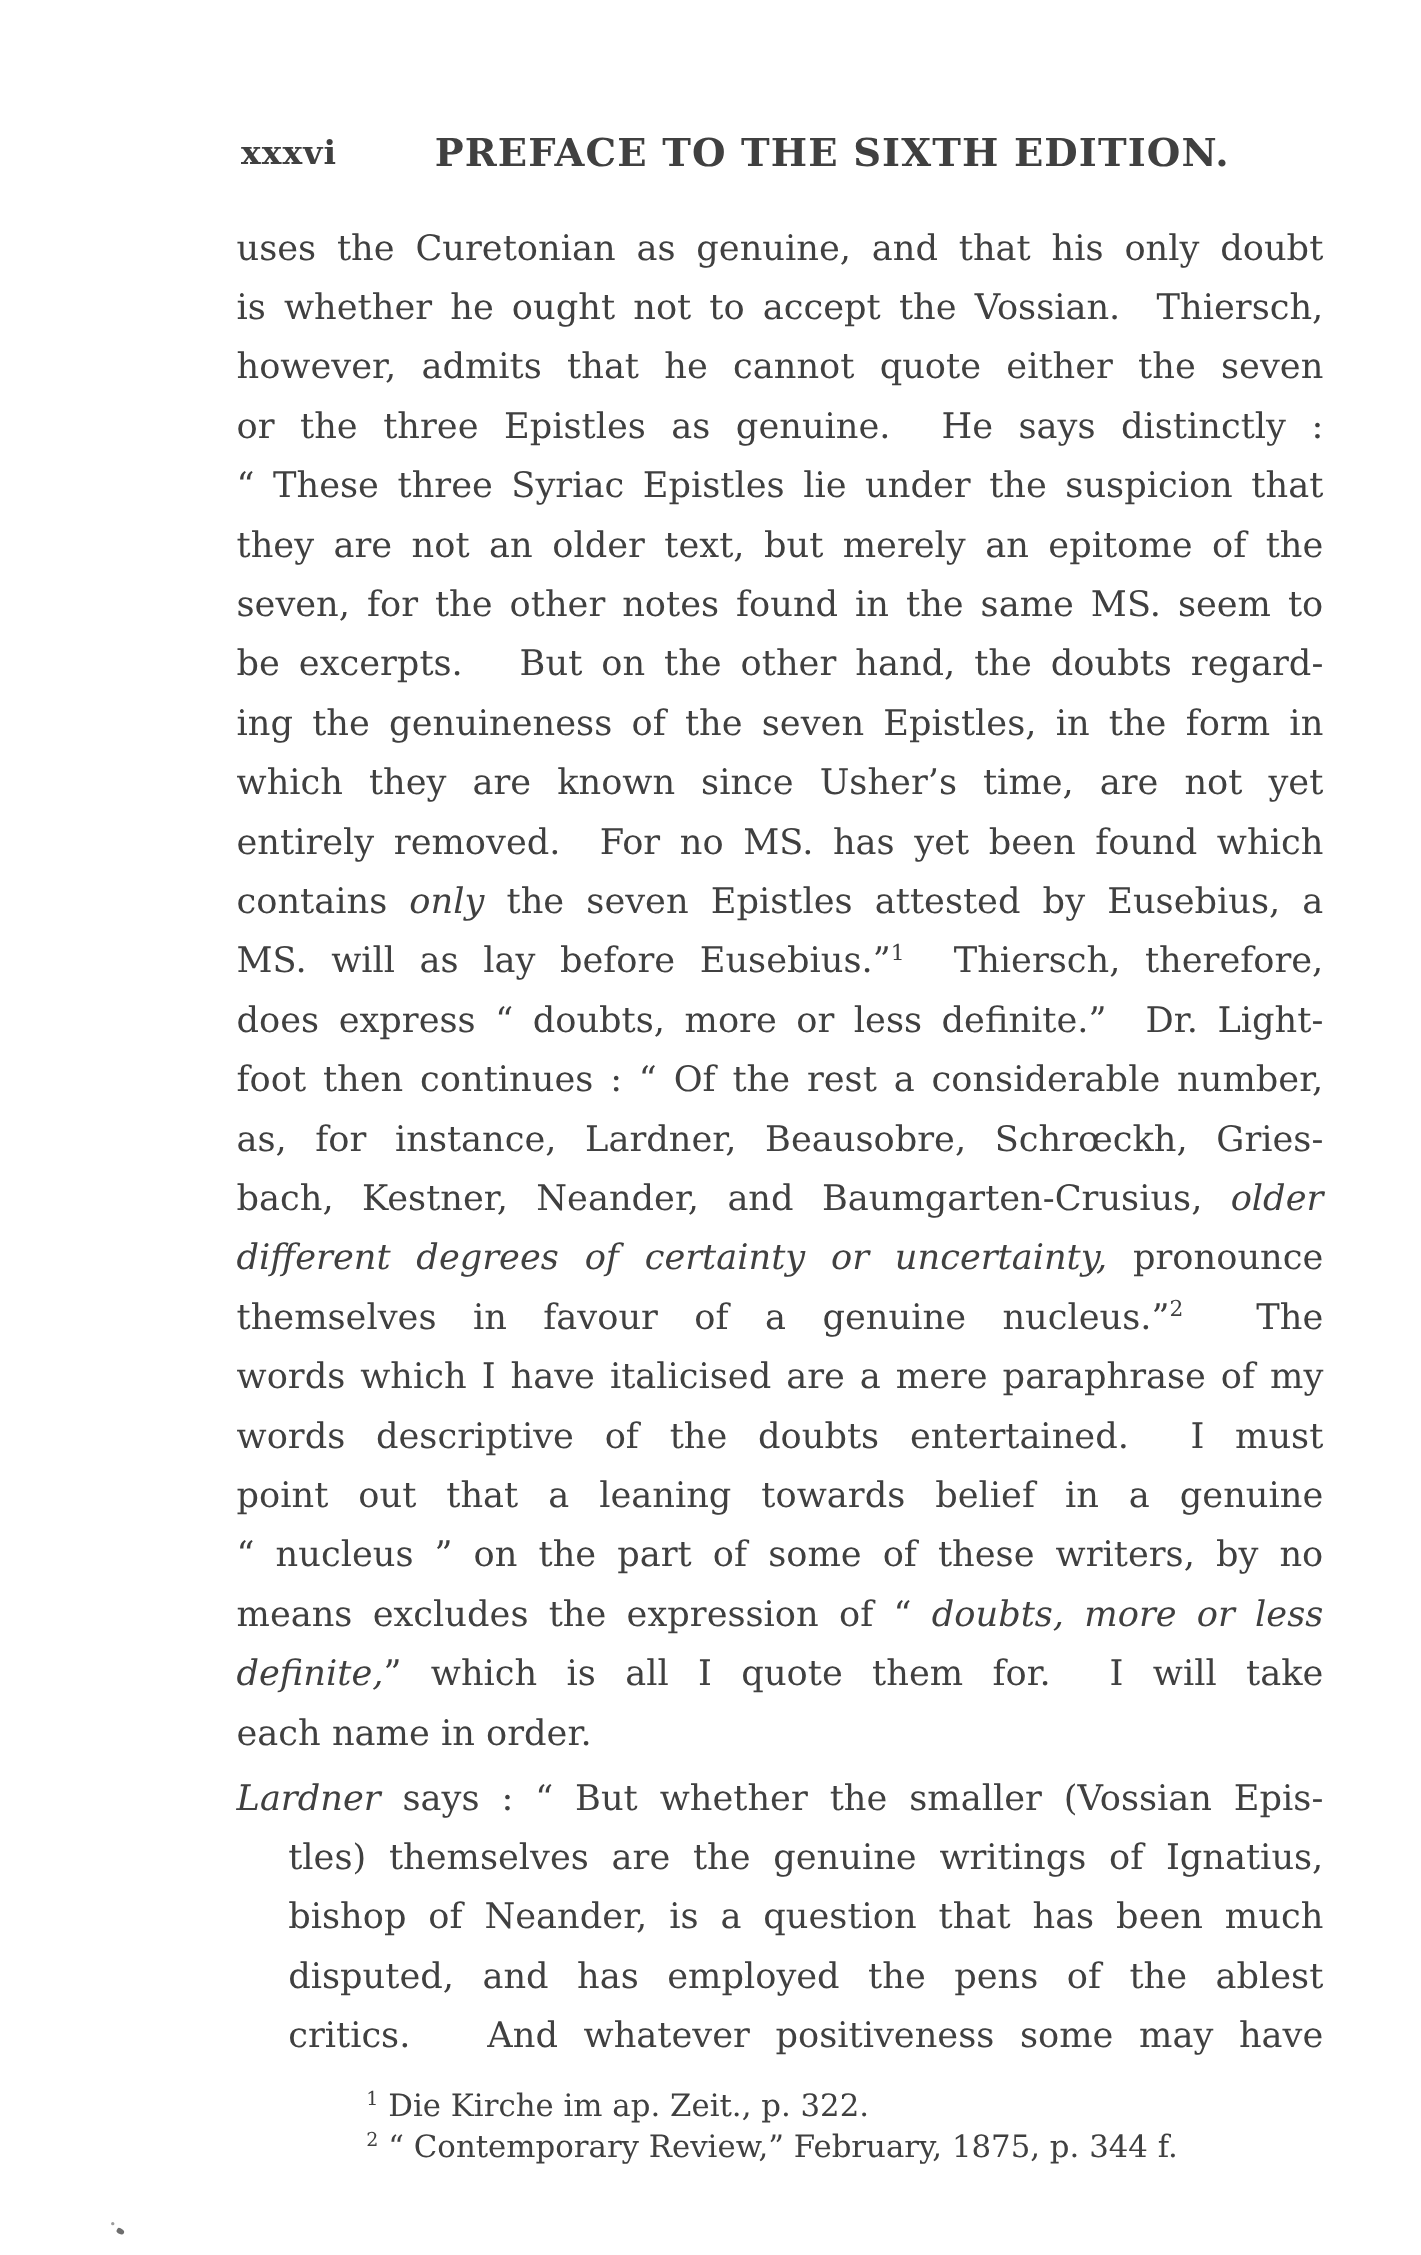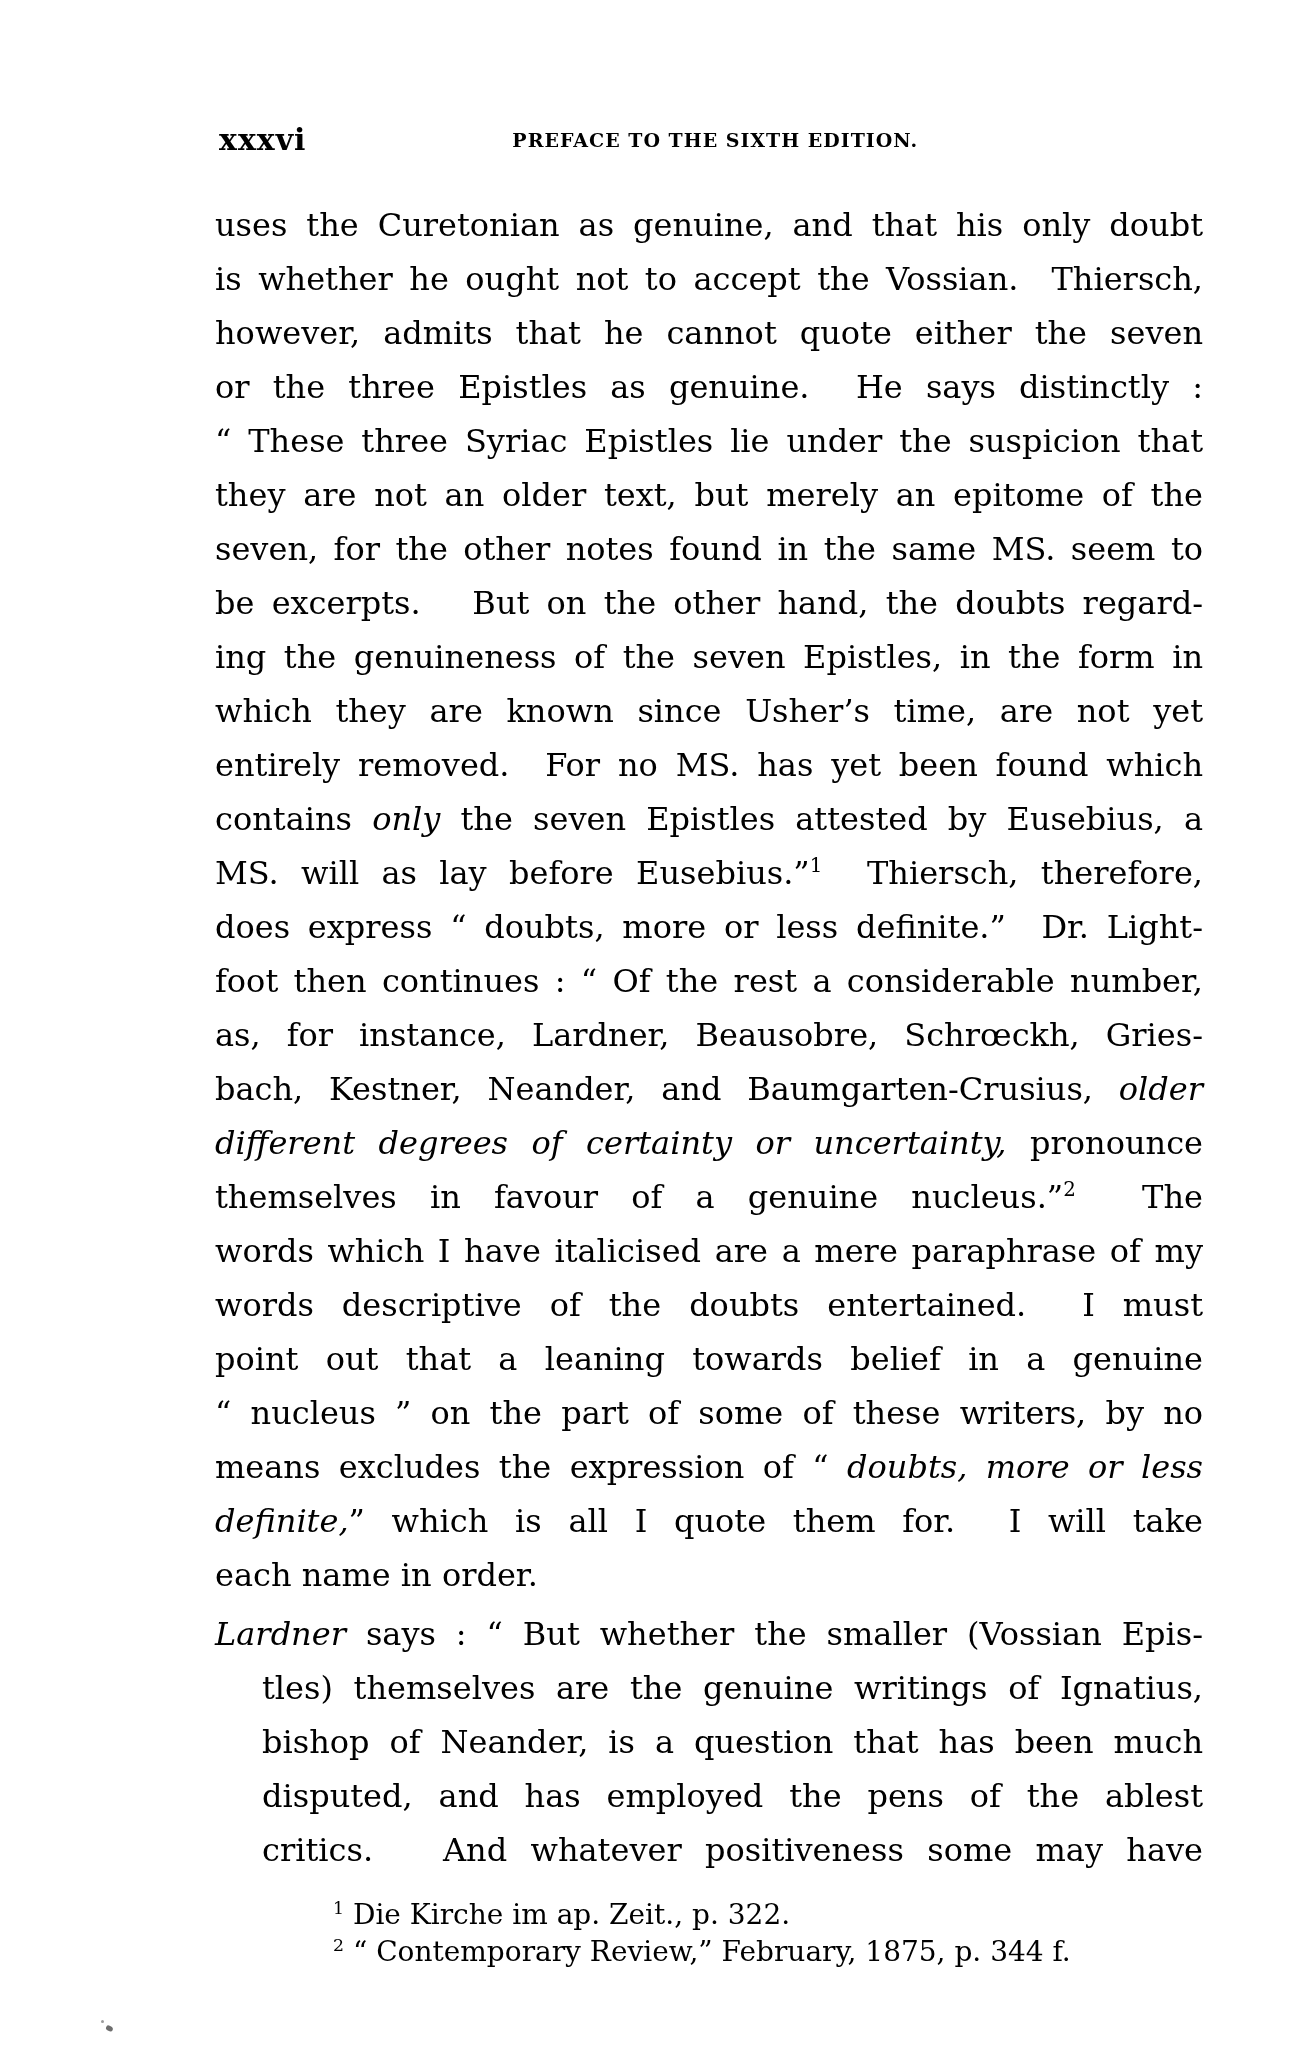--- a/index.html
+++ b/index.html
@@ -1,33 +1,33 @@
 <!DOCTYPE html>
 <html><head>
 <meta charset="utf-8">
 <style>
   html,body{margin:0;padding:0;background:#ffffff;}
   .page{
     position:relative;
     width:1292px;height:2050px;
     background:#ffffff;
-    color:#000000;
+    color:#404040;
     font-family:"DejaVu Serif","Liberation Serif",serif;
     overflow:hidden;
   }
   
   .running-header{position:absolute;left:215px;top:123px;width:988px;height:40px;}
   .page-number{
     position:absolute;left:4px;top:0;
     font-size:30px;font-weight:bold;letter-spacing:1px;line-height:34px;
   }
   .chapter-title{
     position:absolute;left:50%;transform:translateX(-2%);left:193px;top:0;
     width:640px;text-align:center;
-    font-size:19px;font-weight:bold;letter-spacing:1px;line-height:34px;
+    font-size:35px;font-weight:bold;letter-spacing:1px;line-height:34px;
     white-space:nowrap;
   }
   
   .text-block{position:absolute;left:215px;width:988px;}
   .main-paragraph{top:198px;}
   .block-quote{top:1607px;}
   .line{
     height:54px;line-height:54px;
     font-size:32px;
     text-align:justify;text-align-last:justify;

